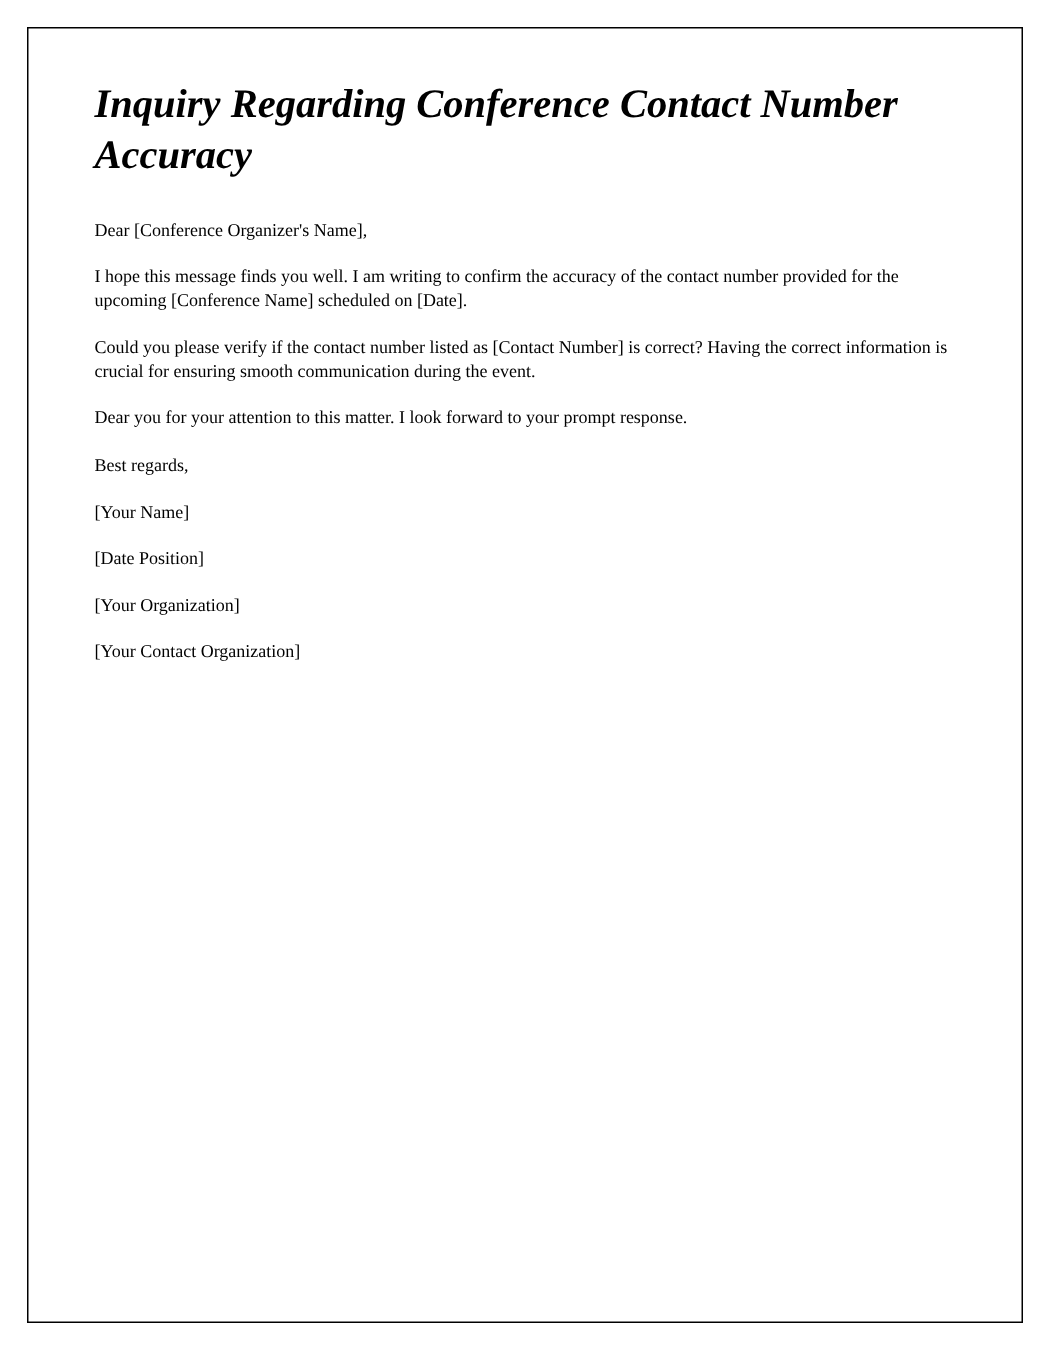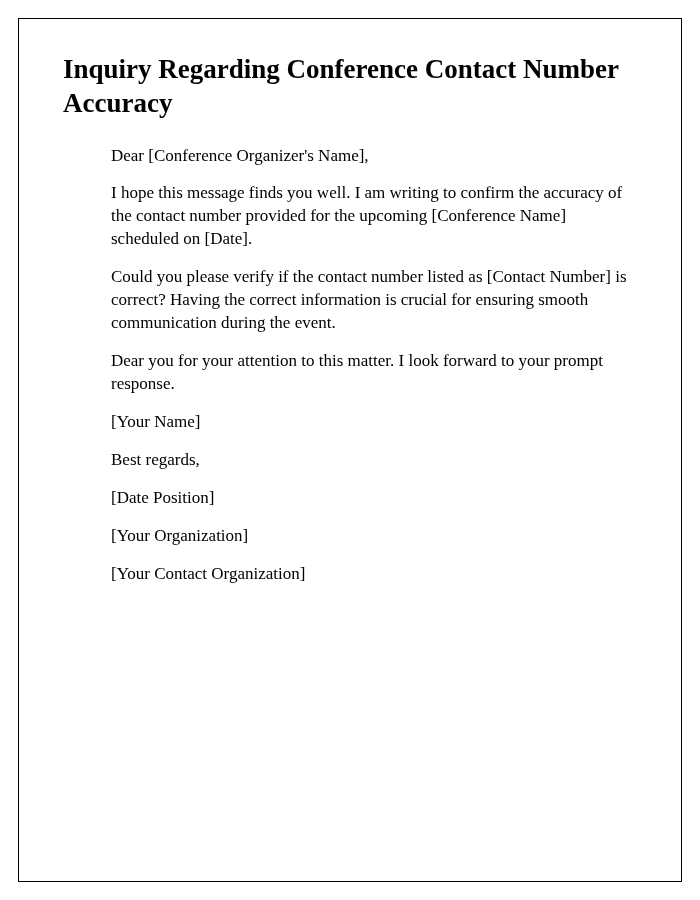--- a/index.html
+++ b/index.html
@@ -19,36 +19,36 @@
       height: 100%;
       border: 1px solid #000000;
       padding: 34px 44px;
     }
     h1 {
       font-size: 27px;
       font-weight: bold;
       line-height: 1.25;
       margin-bottom: 24px;
       color: #000000;
+      font-style: italic;
     }
     p {
-      font-size: 17px;
+      font-size: 12px;
       line-height: 1.35;
       margin-bottom: 15px;
       color: #000000;
-      margin-left: 48px;
     }
   </style>
 </head>
 <body>
 
 <div class="page">
   <h1>Inquiry Regarding Conference Contact Number Accuracy</h1>
   <p>Dear [Conference Organizer's Name],</p>
   <p>I hope this message finds you well. I am writing to confirm the accuracy of the contact number provided for the upcoming [Conference Name] scheduled on [Date].</p>
   <p>Could you please verify if the contact number listed as [Contact Number] is correct? Having the correct information is crucial for ensuring smooth communication during the event.</p>
   <p>Dear you for your attention to this matter. I look forward to your prompt response.</p>
+  <p>Best regards,</p>
   <p>[Your Name]</p>
-  <p>Best regards,</p>
   <p>[Date Position]</p>
   <p>[Your Organization]</p>
   <p>[Your Contact Organization]</p>
 </div>
 
 </body></html>

